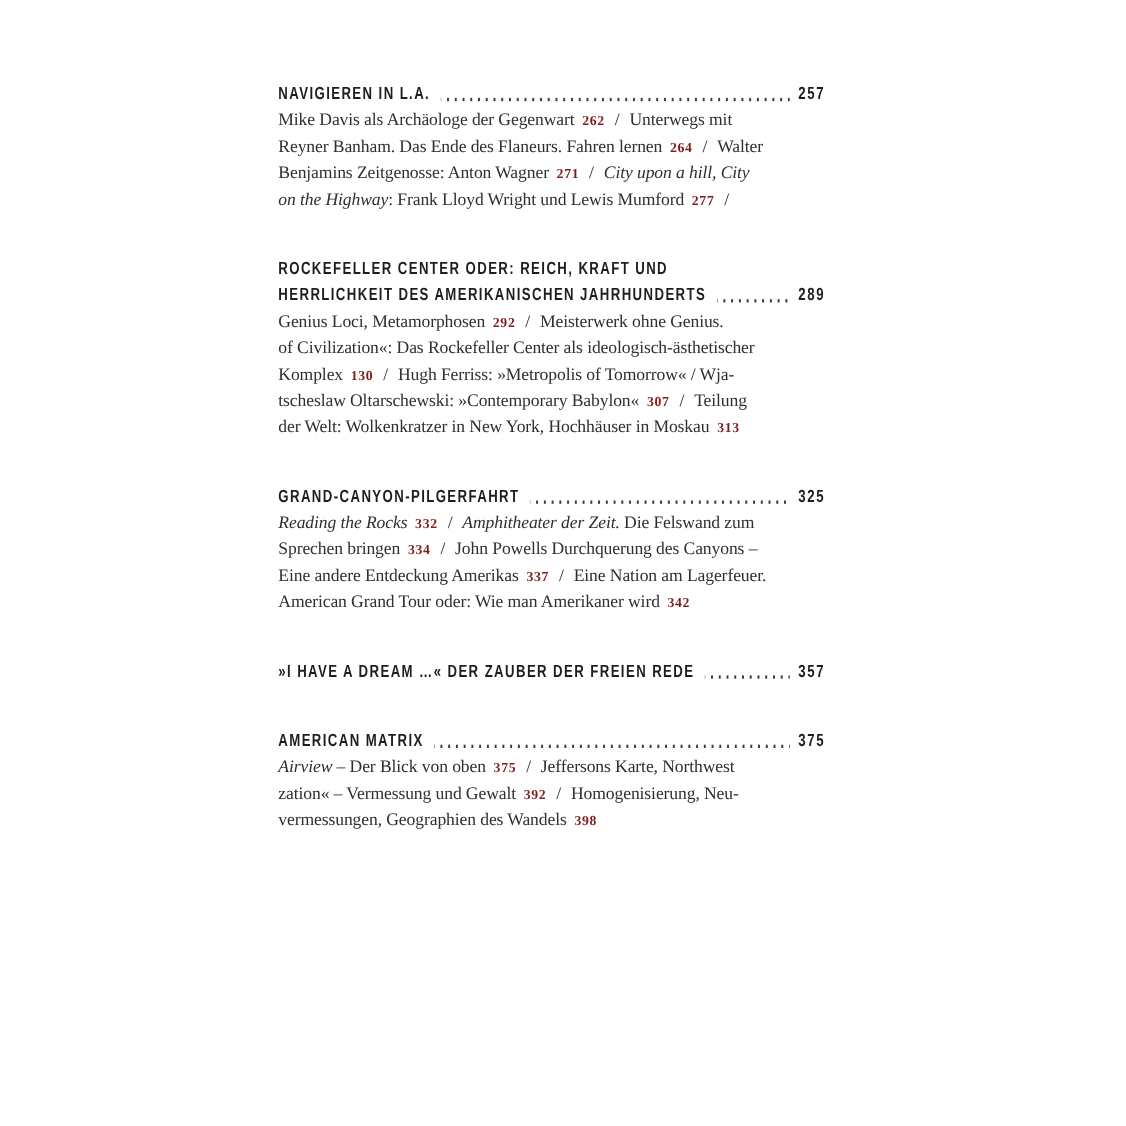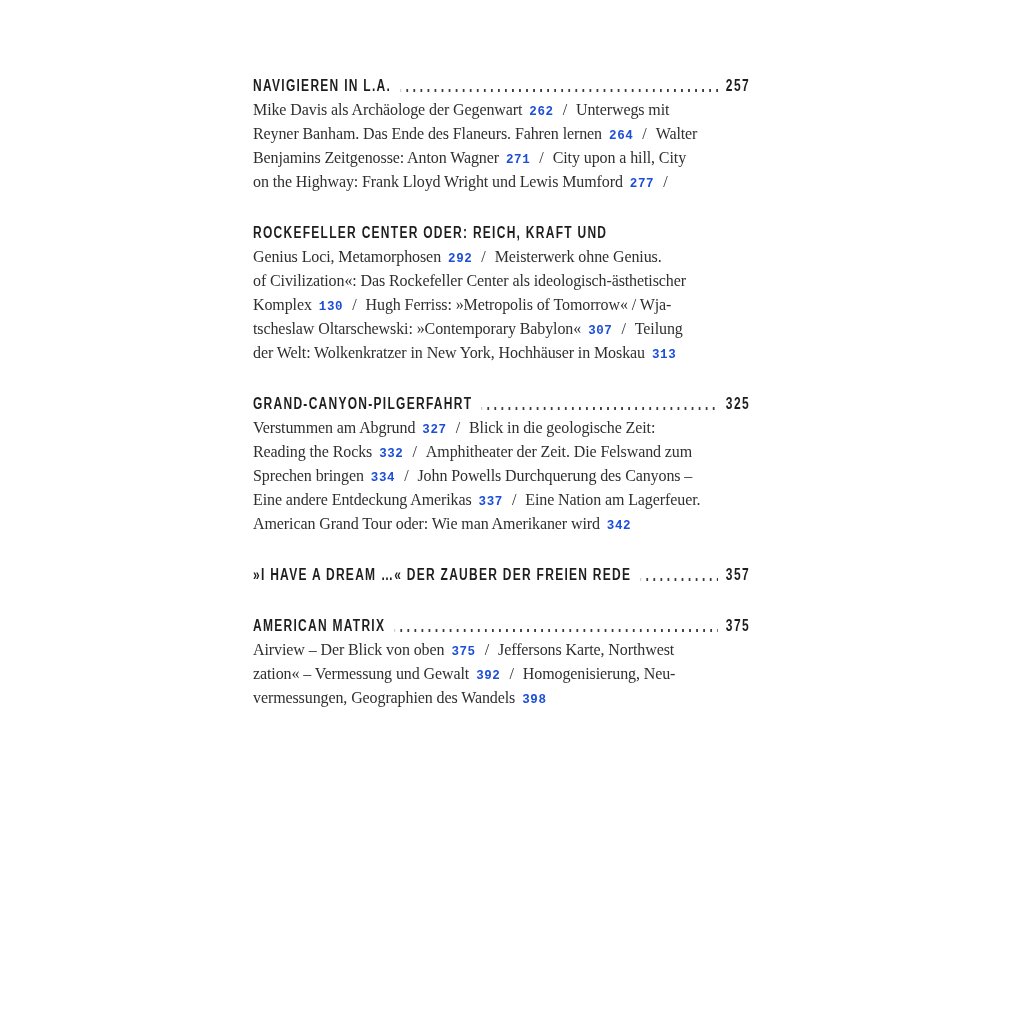--- a/index.html
+++ b/index.html
@@ -15,21 +15,21 @@
     overflow: hidden;
     border-radius: 14px;
   }
   .toc {
     position: absolute;
     left: 253px;
     top: 74px;
     width: 500px;
   }
   .section + .section {
-    margin-top: 27px;
+    margin-top: 39px;
   }
   
   .h-line {
     height: 24px;
   }
   .h-inner {
     display: flex;
     align-items: baseline;
     width: 661px;
     height: 24px;
@@ -64,27 +64,27 @@
   .b-line {
     height: 24px;
     line-height: 24px;
     font-family: "Liberation Serif", serif;
     font-size: 16px;
     letter-spacing: -0.1px;
     color: #2f2f2f;
     white-space: pre;
   }
   .t { }
-  .t.i { }
+  .t.i { font-style: italic; }
   .num {
-    font-family: Liberation Mono, monospace;
+    font-family: Liberation Serif, serif;
     font-size: 12.5px;
     font-weight: 700;
     letter-spacing: 0.6px;
-    color: #1d4ed8;
+    color: #7f1d1d;
     margin: 0 8px 0 7px;
   }
   .sep {
     margin: 0 9px 0 1px;
     color: #2f2f2f;
   }
 </style>
 </head>
 <body>
 
@@ -96,31 +96,33 @@
         </div>
         <div class="b-line"><span class="t">Mike Davis als Archäologe der Gegenwart</span><span class="num">262</span><span class="sep">/</span><span class="t">Unterwegs mit</span></div>
         <div class="b-line"><span class="t">Reyner Banham. Das Ende des Flaneurs. Fahren lernen</span><span class="num">264</span><span class="sep">/</span><span class="t">Walter</span></div>
         <div class="b-line"><span class="t">Benjamins Zeitgenosse: Anton Wagner</span><span class="num">271</span><span class="sep">/</span><span class="t i">City upon a hill, City</span></div>
         <div class="b-line"><span class="t i">on the Highway</span><span class="t">: Frank Lloyd Wright und Lewis Mumford</span><span class="num">277</span><span class="sep">/</span></div>
       </div>
       <div class="section">
         <div class="h-line">
           <div class="h-inner"><span class="h-text">ROCKEFELLER CENTER ODER: REICH, KRAFT UND</span></div>
         </div>
+        <div class="h-line">
+          <div class="h-inner"><span class="h-text">HERRLICHKEIT DES AMERIKANISCHEN JAHRHUNDERTS</span><span class="leader"></span><span class="h-page">289</span></div>
+        </div>
         <div class="b-line"><span class="t">Genius Loci, Metamorphosen</span><span class="num">292</span><span class="sep">/</span><span class="t">Meisterwerk ohne Genius.</span></div>
         <div class="b-line"><span class="t">of Civilization«: Das Rockefeller Center als ideologisch-ästhetischer</span></div>
         <div class="b-line"><span class="t">Komplex</span><span class="num">130</span><span class="sep">/</span><span class="t">Hugh Ferriss: »Metropolis of Tomorrow« / Wja-</span></div>
         <div class="b-line"><span class="t">tscheslaw Oltarschewski: »Contemporary Babylon«</span><span class="num">307</span><span class="sep">/</span><span class="t">Teilung</span></div>
         <div class="b-line"><span class="t">der Welt: Wolkenkratzer in New York, Hochhäuser in Moskau</span><span class="num">313</span></div>
       </div>
       <div class="section">
         <div class="h-line">
           <div class="h-inner"><span class="h-text">GRAND-CANYON-PILGERFAHRT</span><span class="leader"></span><span class="h-page">325</span></div>
         </div>
-        <div class="b-line"><span class="t">Verstummen am Abgrund</span><span class="num">327</span><span class="sep">/</span><span class="t">Blick in die geologische Zeit:</span></div>
         <div class="b-line"><span class="t i">Reading the Rocks</span><span class="num">332</span><span class="sep">/</span><span class="t i">Amphitheater der Zeit.</span><span class="t"> Die Felswand zum</span></div>
         <div class="b-line"><span class="t">Sprechen bringen</span><span class="num">334</span><span class="sep">/</span><span class="t">John Powells Durchquerung des Canyons –</span></div>
         <div class="b-line"><span class="t">Eine andere Entdeckung Amerikas</span><span class="num">337</span><span class="sep">/</span><span class="t">Eine Nation am Lagerfeuer.</span></div>
         <div class="b-line"><span class="t">American Grand Tour oder: Wie man Amerikaner wird</span><span class="num">342</span></div>
       </div>
       <div class="section">
         <div class="h-line">
           <div class="h-inner"><span class="h-text">»I HAVE A DREAM …« DER ZAUBER DER FREIEN REDE</span><span class="leader"></span><span class="h-page">357</span></div>
         </div>
       </div>

